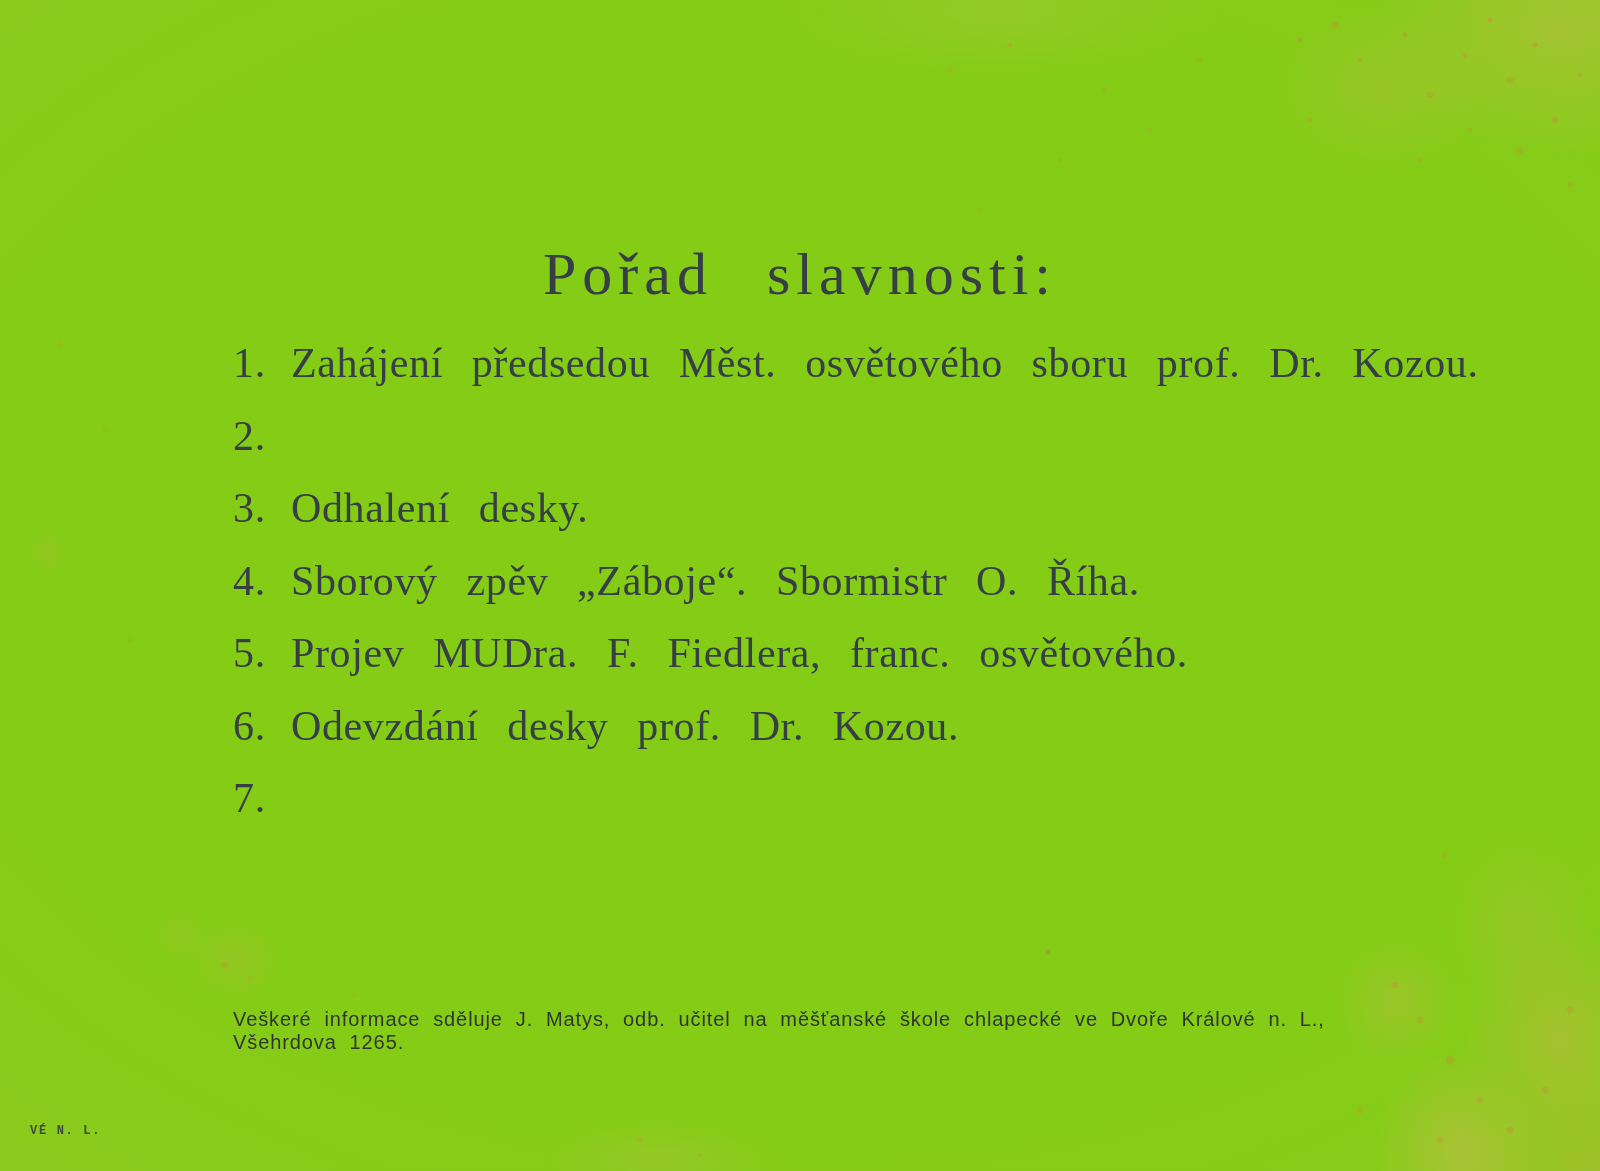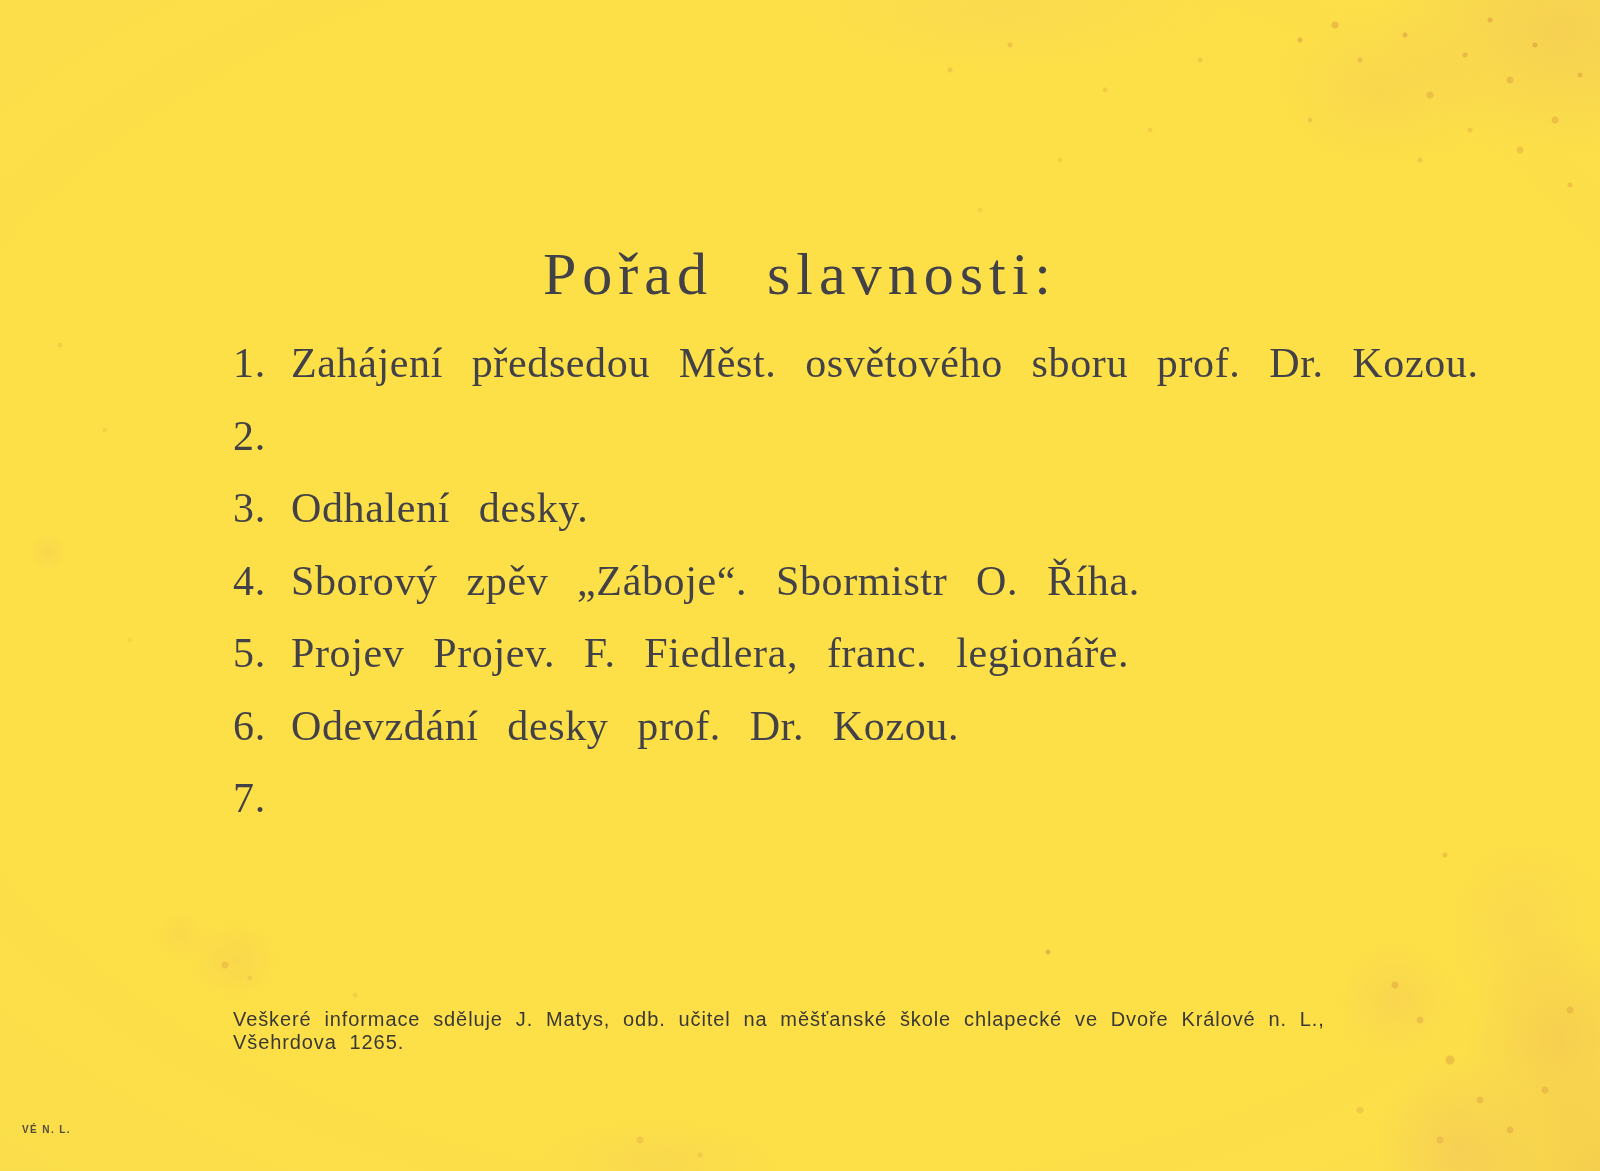--- a/index.html
+++ b/index.html
@@ -5,21 +5,21 @@
   html, body {
     margin: 0;
     padding: 0;
     background: #e8e8e8;
   }
   .page {
     position: relative;
     width: 1600px;
     height: 1171px;
     overflow: hidden;
-    background-color: #fde047;
+    background-color: #84cc16;
     font-family: "Liberation Serif", serif;
   }
   
   .paper-texture {
     position: absolute;
     inset: 0;
     pointer-events: none;
     background-image:
       radial-gradient(140px 160px at 1560px 1040px, rgba(233,170,95,.30), rgba(233,170,95,0) 70%),
       radial-gradient(120px 140px at 1460px 1150px, rgba(236,178,105,.33), rgba(236,178,105,0) 70%),
@@ -129,23 +129,23 @@
     width: 1100px;
     font-family: "Liberation Sans", sans-serif;
     font-size: 20px;
     letter-spacing: 0.045em;
     word-spacing: 0.32em;
     color: rgba(40, 41, 52, 0.92);
   }
   .corner-mark {
     position: absolute;
     top: 1124px;
-    left: 22px;
-    font-family: Liberation Sans, sans-serif;
-    font-size: 10px;
+    left: 30px;
+    font-family: Liberation Mono, monospace;
+    font-size: 12px;
     font-weight: bold;
     letter-spacing: 0.14em;
     color: rgba(48, 50, 62, 0.85);
   }
 </style>
 </head>
 <body>
 
 <div class="page">
   <div class="paper-texture"></div>
@@ -164,21 +164,21 @@
     <div class="program-item">
       <span class="item-number">3.</span>
       <span class="item-text">Odhalení desky.</span>
     </div>
     <div class="program-item">
       <span class="item-number">4.</span>
       <span class="item-text">Sborový zpěv „Záboje“. Sbormistr O. Říha.</span>
     </div>
     <div class="program-item">
       <span class="item-number">5.</span>
-      <span class="item-text">Projev Projev. F. Fiedlera, franc. legionáře.</span>
+      <span class="item-text">Projev MUDra. F. Fiedlera, franc. osvětového.</span>
     </div>
     <div class="program-item">
       <span class="item-number">6.</span>
       <span class="item-text">Odevzdání desky prof. Dr. Kozou.</span>
     </div>
     <div class="program-item">
       <span class="item-number">7.</span>
     </div>
   </div>
 

